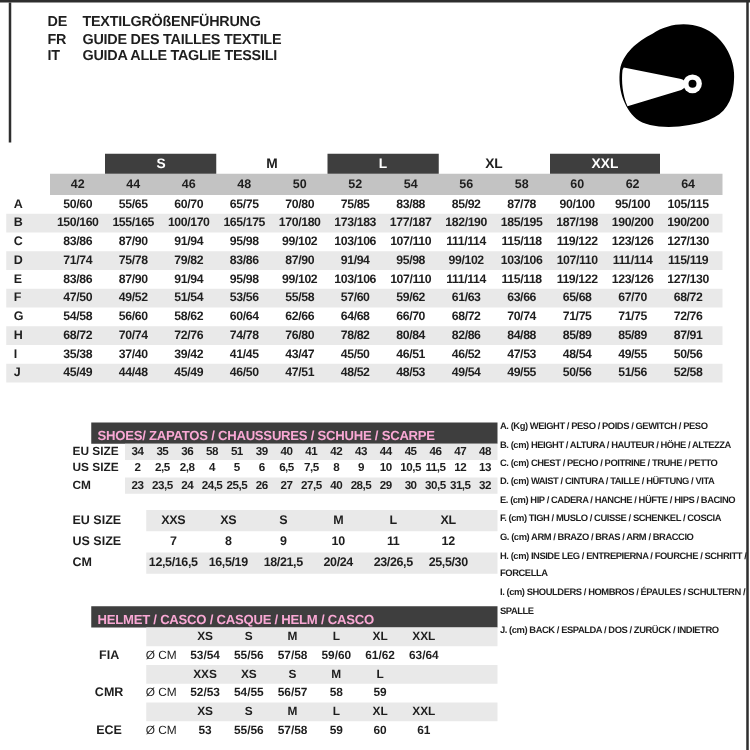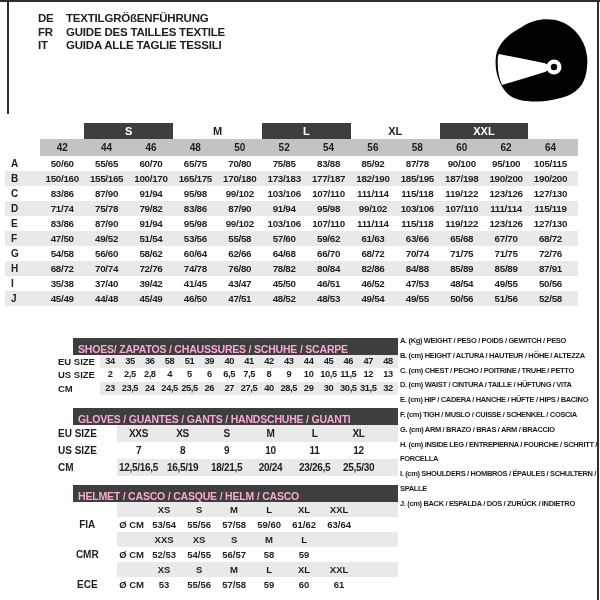--- a/index.html
+++ b/index.html
@@ -50,21 +50,21 @@
   .shoes .bt-cell{width:19.87px;letter-spacing:-0.4px;}
 
   .gloves{top:408px;}
   .gloves .bt-row{height:17px;line-height:17px;font-size:10px;}
   .gloves .bt-label{font-size:10px;}
   .gloves .bt-cell{width:44px;letter-spacing:-0.3px;}
 
   .helmet-table{top:485px;}
   .helmet-table .bt-row{height:15px;line-height:15px;font-size:9.5px;}
   .helmet-table .bt-label{font-size:10px;text-align:center;}
-  .helmet-table .hm-unit{width:30px;text-align:center;font-weight:bold;white-space:nowrap;}
+  .helmet-table .hm-unit{width:30px;text-align:left;font-weight:normal;white-space:nowrap;}
   .helmet-table .hm-cell{width:35px;text-align:center;font-weight:bold;white-space:nowrap;}
 
   
   .legend{position:absolute;left:400px;top:334px;width:202px;}
   .legend-item{font-size:7.5px;font-weight:bold;line-height:14.8px;letter-spacing:-0.35px;}
 </style>
 </head>
 <body>
 
 <div class="page">
@@ -336,23 +336,20 @@
             <div class="bt-cell">30</div>
             <div class="bt-cell">30,5</div>
             <div class="bt-cell">31,5</div>
             <div class="bt-cell">32</div>
           </div>
         </div>
       </div>
   </section>
 
   <section class="bt gloves">
-    <div class="bt-header">
-      <div class="bt-title">GLOVES / GUANTES / GANTS / HANDSCHUHE / GUANTI</div>
-    </div>
     <div>
         <div class="bt-row">
           <div class="bt-label">EU SIZE</div>
           <div class="bt-cells stripe">
             <div class="bt-cell">XXS</div>
             <div class="bt-cell">XS</div>
             <div class="bt-cell">S</div>
             <div class="bt-cell">M</div>
             <div class="bt-cell">L</div>
             <div class="bt-cell">XL</div>

